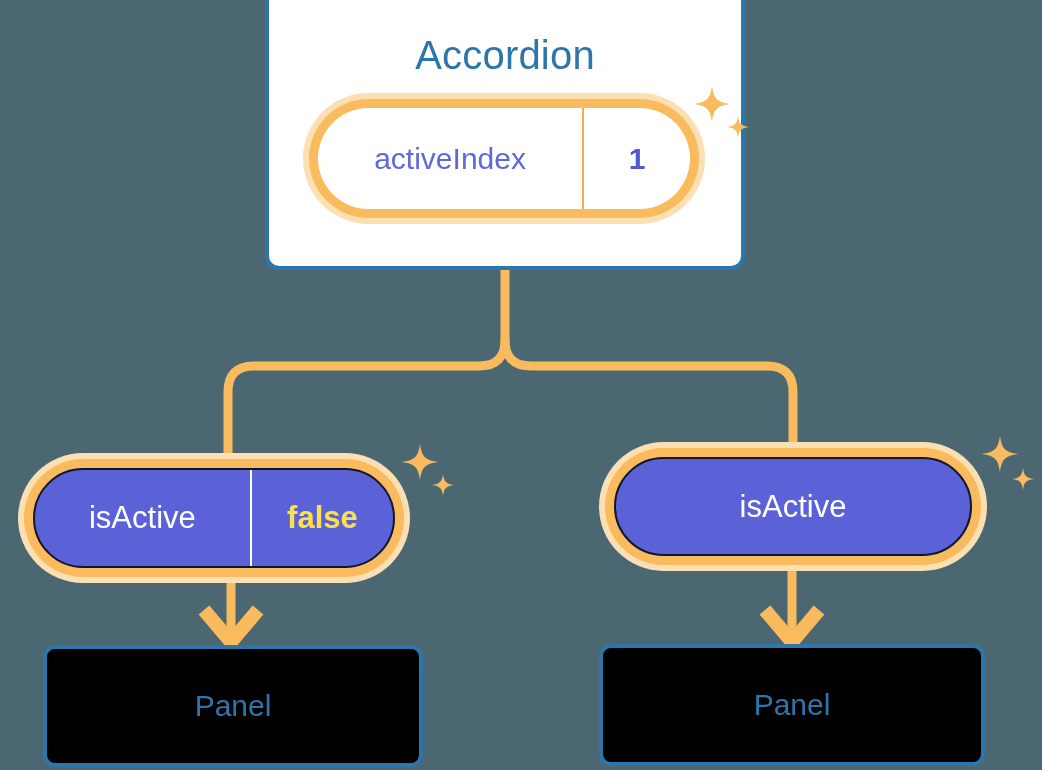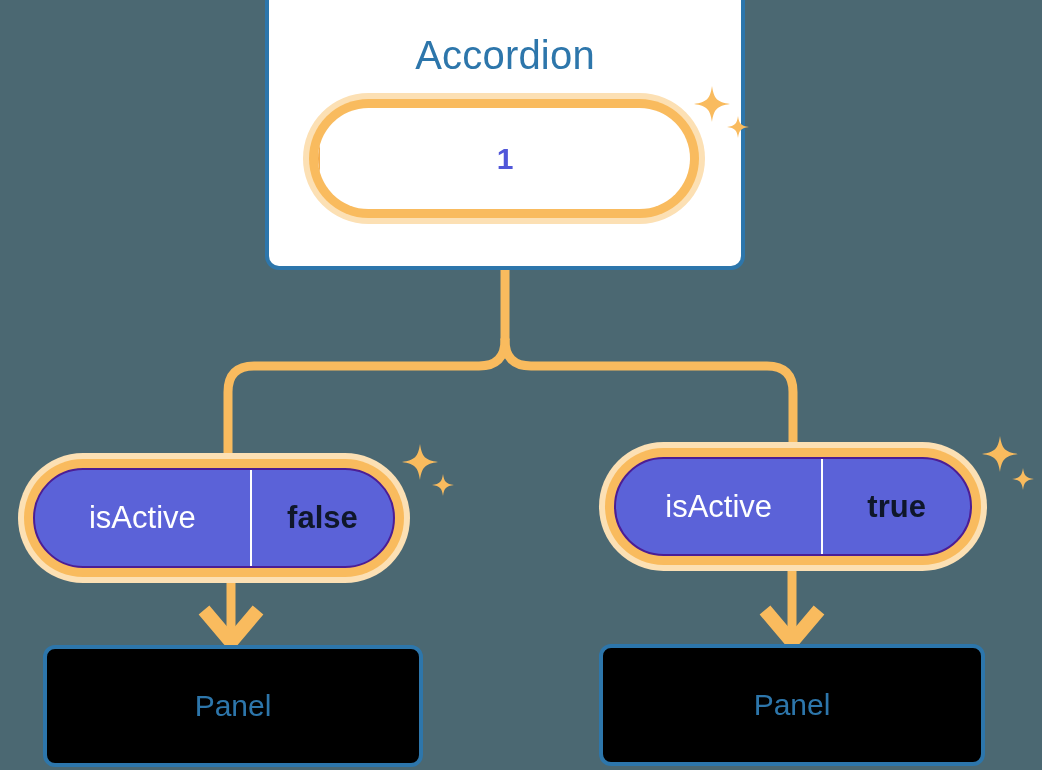--- a/index.html
+++ b/index.html
@@ -113,30 +113,30 @@
   #pill-activeindex .pill-val {
     color: #5157d9;
     font-size: 30px;
     font-weight: 700;
     border-left: 2px solid #f4ad4e;
   }
 
   
   .pill-purple .pill-body {
     background: #5b62d8;
-    border: 2px solid #4c1d95;
+    border: 2px solid #0f172a;
     justify-content: center;
   }
   .pill-purple .pill-key {
     color: #ffffff;
     font-size: 31px;
     font-weight: 400;
   }
   .pill-purple .pill-val {
-    color: #0f172a;
+    color: #fde047;
     font-size: 31px;
     font-weight: 700;
     border-left: 2px solid #ffffff;
   }
 
   #pill-isactive-left {
     left: 18px;
     top: 453px;
     width: 392px;
     height: 130px;
@@ -212,20 +212,21 @@
     <path d="M 765 610 L 792 642 L 819 610" stroke="#f9bb5e" stroke-width="14" fill="none" stroke-linejoin="miter" stroke-linecap="butt"></path>
   </svg>
 
   <div class="card" id="accordion-card">
     <div class="card-title">Accordion</div>
   </div>
 
   <div class="pill-glow" id="pill-activeindex">
     <div class="pill-ring">
       <div class="pill-body">
+        <div class="pill-key">activeIndex</div>
         <div class="pill-val">1</div>
       </div>
     </div>
   </div>
 
   <svg class="sparkles" style="left:690px; top:82px;" width="70" height="70" viewBox="0 0 70 70">
     <path d="M22 4 C24 17 27 20 40 22 C27 24 24 27 22 40 C20 27 17 24 4 22 C17 20 20 17 22 4 Z" fill="#f9bb5e"></path>
     <path d="M48 34 C49.2 42 51 43.8 59 45 C51 46.2 49.2 48 48 56 C46.8 48 45 46.2 37 45 C45 43.8 46.8 42 48 34 Z" fill="#f9bb5e"></path>
   </svg>
 
@@ -240,21 +241,20 @@
 
   <svg class="sparkles" style="left:398px; top:440px;" width="68" height="68" viewBox="0 0 68 68">
     <path d="M22 4 C24 17 27 20 40 22 C27 24 24 27 22 40 C20 27 17 24 4 22 C17 20 20 17 22 4 Z" fill="#f9bb5e"></path>
     <path d="M45 34 C46.2 42 48 43.8 56 45 C48 46.2 46.2 48 45 56 C43.8 48 42 46.2 34 45 C42 43.8 43.8 42 45 34 Z" fill="#f9bb5e"></path>
   </svg>
 
   <div class="pill-glow pill-purple" id="pill-isactive-right">
     <div class="pill-ring">
       <div class="pill-body">
         <div class="pill-key">isActive</div>
-        <div class="pill-val">true</div>
       </div>
     </div>
   </div>
 
   <svg class="sparkles" style="left:978px; top:432px;" width="64" height="68" viewBox="0 0 64 68">
     <path d="M22 4 C24 17 27 20 40 22 C27 24 24 27 22 40 C20 27 17 24 4 22 C17 20 20 17 22 4 Z" fill="#f9bb5e"></path>
     <path d="M45 36 C46.2 44 48 45.8 56 47 C48 48.2 46.2 50 45 58 C43.8 50 42 48.2 34 47 C42 45.8 43.8 44 45 36 Z" fill="#f9bb5e"></path>
   </svg>
 
   <div class="panel-box" id="panel-left">

